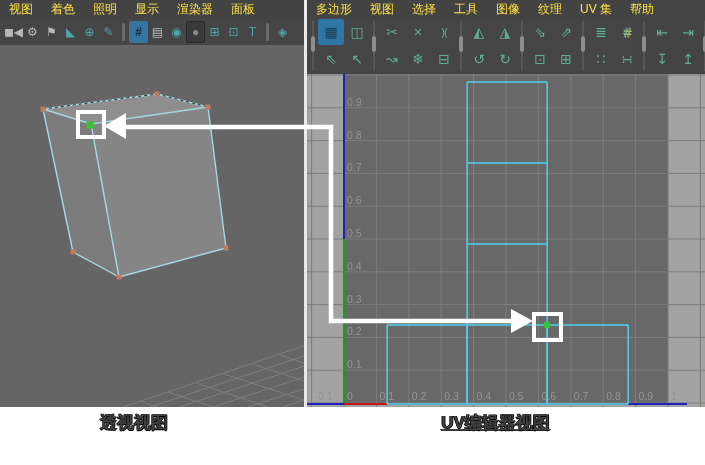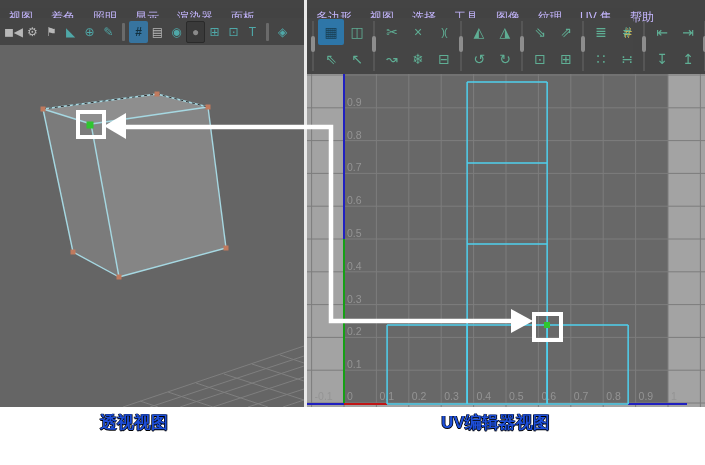--- a/index.html
+++ b/index.html
@@ -3,22 +3,22 @@
 <meta charset="utf-8">
 <style>
   html,body{margin:0;padding:0;background:#fff;}
   #stage{position:relative;width:705px;height:465px;background:#ffffff;overflow:hidden;
          font-family:"Liberation Sans","DejaVu Sans",sans-serif;}
   #ui{position:absolute;left:0;top:0;width:705px;height:407px;background:#444444;}
   .panel{position:absolute;top:0;height:407px;}
   #left-panel{left:0;width:304px;}
   #right-panel{left:307px;width:326px;}
   #splitter{position:absolute;left:304px;top:0;width:3px;height:407px;background:#e9e9e9;z-index:5;}
-  .menubar{position:absolute;left:0;top:8px;right:0;height:18px;display:flex;align-items:center;
-           background:#434343;color:#c4b5fd;font-size:12px;}
+  .menubar{position:absolute;left:0;top:0;right:0;height:18px;display:flex;align-items:center;
+           background:#434343;color:#fde047;font-size:12px;}
   .menu-item{padding:0 9px;white-space:nowrap;cursor:default;}
   .toolbar{position:absolute;left:0;right:0;background:#454545;display:flex;align-items:center;}
   #left-toolbar{top:18px;height:27px;padding-left:4px;}
   #right-toolbar{top:18px;height:56px;align-items:stretch;padding-left:2px;}
   .ltbtn{width:19px;height:22px;display:flex;align-items:center;justify-content:center;
          font-size:12px;line-height:1;color:#b8b8b8;cursor:default;flex:none;border-radius:2px;}
   .ltbtn.teal{color:#4fa8a8;}
   .ltbtn.sel{background:#37749f;color:#12303f;font-weight:bold;}
   .ltbtn.dim{background:#3a3a3a;border:1px solid #2a2a2a;color:#8a8a8a;height:20px;width:17px;}
   .lt-sep{width:3px;height:18px;background:#6a6a6a;margin:0 4px;flex:none;border-radius:1px;}
@@ -28,25 +28,25 @@
   .tbtn.sel{background:#2e76a8;color:#183d50;border-radius:2px;font-weight:bold;}
   .tbtn.yellow{color:#5fae94;text-shadow:1px 1px 0 #c9b458;}
   .tbtn.small{font-size:11px;letter-spacing:-1px;}
   .tb-sep{width:9px;position:relative;flex:none;}
   .tb-sep::before{content:"";position:absolute;left:3px;top:3px;bottom:3px;width:2px;background:#565656;}
   .tb-sep::after{content:"";position:absolute;left:2px;top:18px;height:16px;width:4px;background:#8d8d8d;border-radius:2px;}
   svg{display:block;}
   #persp-svg{position:absolute;left:0;top:45px;}
   #uv-svg{position:absolute;left:0;top:74px;}
   #overlay{position:absolute;left:0;top:0;z-index:6;pointer-events:none;}
-  .caption{position:absolute;top:411px;height:24px;color:#1d4ed8;font-size:17px;font-weight:bold;
+  .caption{position:absolute;top:411px;height:24px;color:#404040;font-size:17px;font-weight:bold;
            text-align:center;letter-spacing:0px;
            text-shadow:0.8px 0 0 #000,-0.8px 0 0 #000,0 0.8px 0 #000;}
   #caption-left{left:59px;width:150px;}
-  #caption-right{left:418px;width:155px;}
+  #caption-right{left:418px;width:155px;text-decoration:underline;}
 </style>
 </head>
 <body>
 
 <div id="stage">
   <div id="ui">
 
     <div id="left-panel" class="panel">
       <div class="menubar" id="left-menus">
           <div class="menu-item">视图</div>

